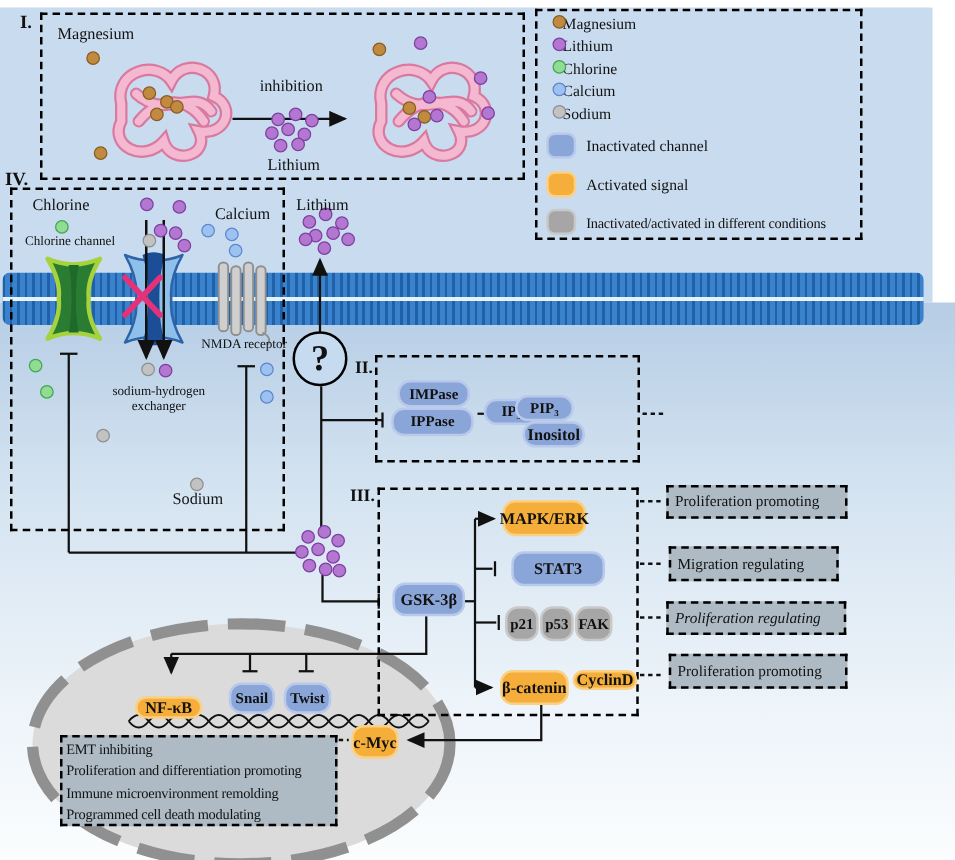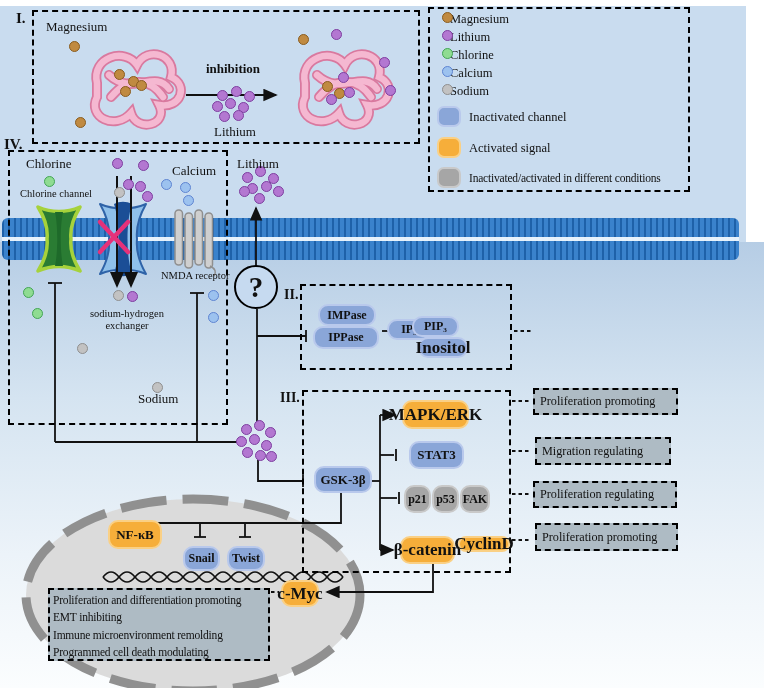--- a/index.html
+++ b/index.html
@@ -17,21 +17,21 @@
   .sect{border:2px dashed #000;z-index:3;}
   .lbl{z-index:5;font-size:13px;line-height:1.1;white-space:nowrap;}
   .seclbl{font-size:15px;font-weight:bold;}
   .small{font-size:10.5px;}
   .ctr{text-align:center;}
   .pill{z-index:5;display:flex;align-items:center;justify-content:center;border-radius:10px;
         font-weight:bold;font-size:12px;white-space:nowrap;}
   .pill.blue{background:#8aa6d8;border:2px solid #b9c9ec;}
   .pill.orange{background:#f6ae3a;border:2px solid #fad085;}
   .pill.gray{background:#a6a6a6;border:2px solid #c9c9c9;}
-  .fs11{font-size:17px;font-family:Liberation Serif, serif;}
+  .fs11{font-size:13px;font-family:Liberation Serif, serif;}
   .fs13{font-size:13px;}
   .outcome{z-index:5;background:#aebbc4;border:2px dashed #000;font-size:12.2px;
            display:flex;align-items:center;padding:0 5px;white-space:nowrap;}
   .outcome.multi{display:block;padding:5px 5px 0 5px;line-height:19px;font-size:12px;}
   #mentalBox{left:10px;top:458px;width:220px;height:26px;z-index:5;background:#aebbc4;
              border:2px dashed #000;font-size:12.5px;display:flex;align-items:center;justify-content:center;white-space:nowrap;}
   #emtBox{left:48px;top:588px;width:222px;height:73px;z-index:6;background:#aebbc4;border:2px dashed #000;
           font-size:11.5px;line-height:17.3px;padding:2px 3px;letter-spacing:-0.2px;white-space:nowrap;}
   .dot{position:absolute;width:11px;height:11px;border-radius:50%;box-sizing:border-box;z-index:4;}
   .dot.mg{background:#c08a41;border:1.5px solid #8a5d20;}
@@ -169,21 +169,21 @@
   <div class="abs sect" style="left:300px;top:284px;width:212px;height:86px;"></div>
   <div class="abs sect" style="left:302px;top:390px;width:209px;height:183px;"></div>
   <div class="abs sect" style="left:428px;top:7px;width:262px;height:185px;"></div>
 
   <div class="abs lbl seclbl" style="left:16px;top:10px;">I.</div>
   <div class="abs lbl seclbl" style="left:4px;top:136px;">IV.</div>
   <div class="abs lbl seclbl" style="left:284px;top:287px;font-size:14px;">II.</div>
   <div class="abs lbl seclbl" style="left:280px;top:390px;font-size:14px;">III.</div>
 
   <div class="abs lbl" style="left:46px;top:20px;">Magnesium</div>
-  <div class="abs lbl ctr" style="left:133px;top:62px;width:200px;font-weight:bold;">inhibition</div>
+  <div class="abs lbl ctr" style="left:133px;top:62px;width:200px;font-weight:normal;">inhibition</div>
   <div class="abs lbl ctr" style="left:203px;top:125px;width:64px;">Lithium</div>
 
   <div class="lrow" style="left:442px;top:12px;"><span class="ldot dot mg"></span><span class="t">Magnesium</span></div>
   <div class="lrow" style="left:442px;top:30px;"><span class="ldot dot li"></span><span class="t">Lithium</span></div>
   <div class="lrow" style="left:442px;top:48px;"><span class="ldot dot cl"></span><span class="t">Chlorine</span></div>
   <div class="lrow" style="left:442px;top:66px;"><span class="ldot dot ca"></span><span class="t">Calcium</span></div>
   <div class="lrow" style="left:442px;top:84px;"><span class="ldot dot na"></span><span class="t">Sodium</span></div>
   <div class="lrow" style="left:437px;top:106px;"><span class="swatch inactivated"></span><span class="t">Inactivated channel</span></div>
   <div class="lrow" style="left:437px;top:137px;"><span class="swatch activated"></span><span class="t">Activated signal</span></div>
   <div class="lrow" style="left:437px;top:167px;font-size:11.5px;letter-spacing:-0.2px;"><span class="swatch conditional"></span><span class="t">Inactivated/activated in different conditions</span></div>
@@ -203,40 +203,40 @@
 
   <div class="abs pill blue" style="left:318px;top:304px;width:58px;height:22px;">IMPase</div>
   <div class="abs pill blue" style="left:313px;top:326px;width:66px;height:23px;">IPPase</div>
   <div class="abs pill blue" style="left:387px;top:295px;width:44px;height:21px;margin-top:24px;">IP₃</div>
   <div class="abs pill blue" style="left:412px;top:316px;width:47px;height:21px;">PIP₃</div>
   <div class="abs pill blue fs11" style="left:418px;top:337px;width:50px;height:21px;">Inositol</div>
 
 
   <div class="abs pill blue fs13" style="left:314px;top:466px;width:58px;height:27px;">GSK-3β</div>
   <div class="abs pill orange fs11" style="left:402px;top:400px;width:67px;height:29px;">MAPK/ERK</div>
-  <div class="abs pill blue fs13" style="left:409px;top:441px;width:55px;height:28px;">STAT3</div>
+  <div class="abs pill blue fs13" style="left:409px;top:441px;width:75px;height:28px;">STAT3</div>
   <div class="abs pill gray" style="left:404px;top:485px;width:27px;height:28px;">p21</div>
   <div class="abs pill gray" style="left:432px;top:485px;width:27px;height:28px;">p53</div>
   <div class="abs pill gray" style="left:460px;top:485px;width:30px;height:28px;">FAK</div>
   <div class="abs pill orange fs11" style="left:400px;top:536px;width:55px;height:28px;">β-catenin</div>
   <div class="abs pill orange fs11" style="left:458px;top:536px;width:52px;height:16px;">CyclinD</div>
 
   <div class="abs outcome" style="left:533px;top:388px;width:145px;height:27px;">Proliferation promoting</div>
   <div class="abs outcome" style="left:535px;top:437px;width:136px;height:28px;">Migration regulating</div>
-  <div class="abs outcome" style="left:533px;top:481px;width:144px;height:27px;">Proliferation regulating</div>
+  <div class="abs outcome" style="left:533px;top:481px;width:144px;height:27px;font-style:italic;">Proliferation regulating</div>
   <div class="abs outcome" style="left:535px;top:523px;width:143px;height:28px;">Proliferation promoting</div>
 
-  <div class="abs pill orange fs13" style="left:108px;top:520px;width:54px;height:29px;">NF-κB</div>
+  <div class="abs pill orange fs13" style="left:108px;top:557px;width:54px;height:18px;">NF-κB</div>
   <div class="abs pill blue" style="left:183px;top:546px;width:37px;height:25px;">Snail</div>
   <div class="abs pill blue" style="left:227px;top:546px;width:38px;height:25px;">Twist</div>
   <div class="abs pill orange fs11" style="left:281px;top:580px;width:38px;height:27px;">c-Myc</div>
 
   <div id="emtBox" class="abs">
+    <div>EMT inhibiting</div>
     <div>Proliferation and differentiation promoting</div>
-    <div>EMT inhibiting</div>
     <div>Immune microenvironment remolding</div>
     <div>Programmed cell death modulating</div>
   </div>
 
   <div id="dots">
       <div class="dot mg" style="left: 68.5px; top: 40.5px;"></div>
       <div class="dot mg" style="left: 74.5px; top: 116.5px;"></div>
       <div class="dot mg" style="left: 297.5px; top: 33.5px;"></div>
       <div class="dot mg" style="left: 113.5px; top: 68.5px;"></div>
       <div class="dot mg" style="left: 127.5px; top: 75.5px;"></div>

